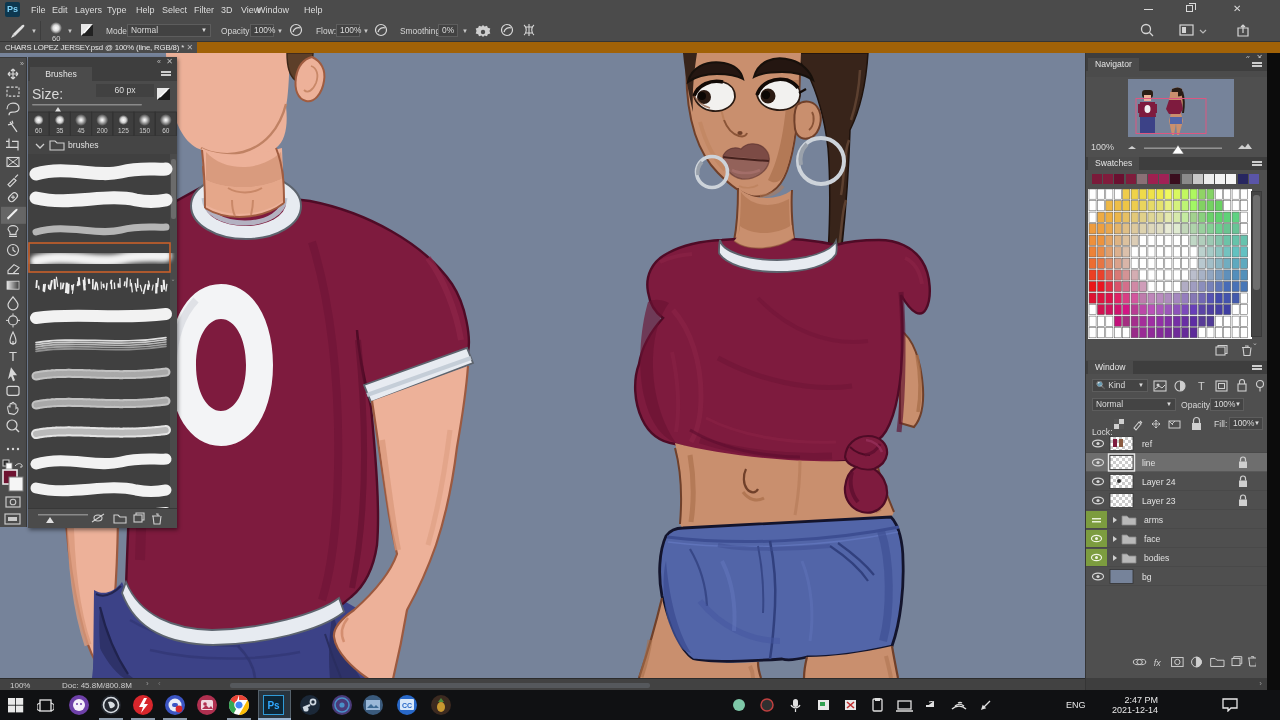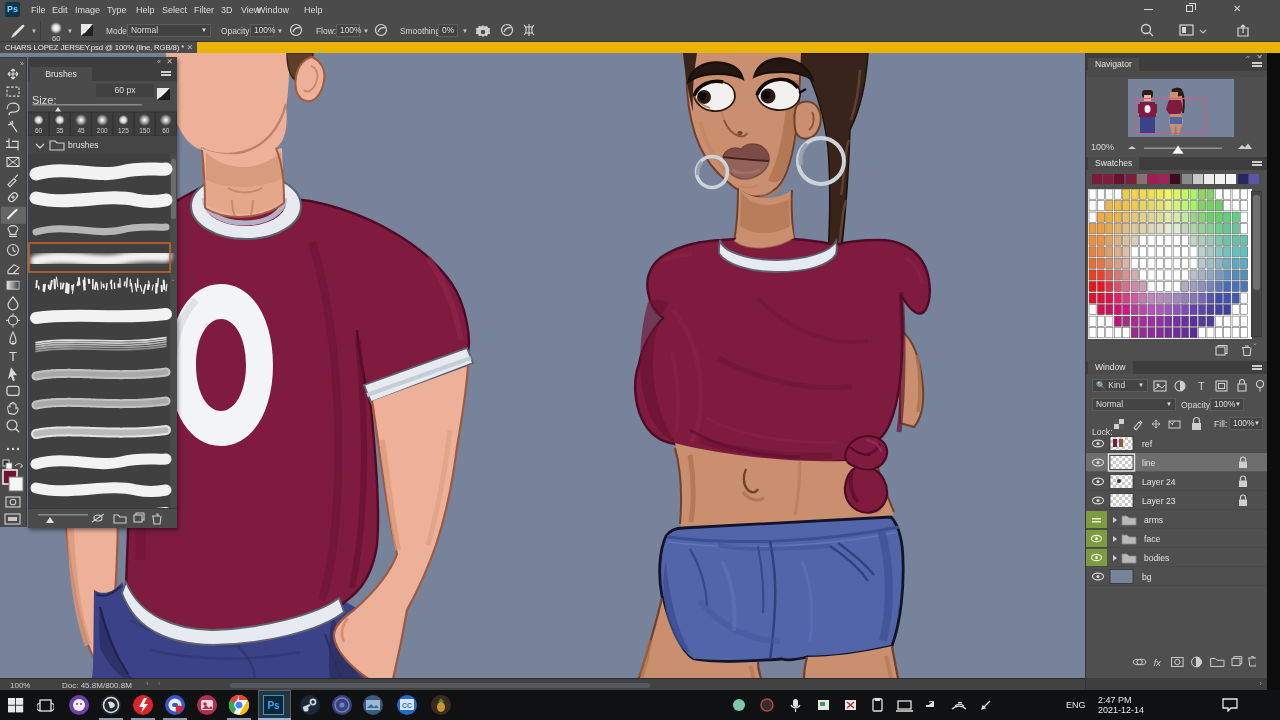--- a/index.html
+++ b/index.html
@@ -4,21 +4,21 @@
 <style>
 html,body{margin:0;padding:0;width:1280px;height:720px;overflow:hidden;background:#000;}
 *{box-sizing:border-box;font-family:"Liberation Sans",sans-serif;}
 .abs{position:absolute;}
 #stage{position:relative;width:1280px;height:629px;background:#000;}
 #menubar{left:0;top:0;width:1280px;height:19px;background:#4b4b4b;color:#dcdcdc;font-size:9px;}
 #menubar .m{position:absolute;top:5px;}
 #pslogo{left:5px;top:2px;width:15px;height:15px;background:#0d3850;color:#7ed0f5;font-size:9px;font-weight:bold;text-align:center;line-height:15px;border-radius:2px;}
 #optbar{left:0;top:19px;width:1280px;height:23px;background:#4b4b4b;border-bottom:1px solid #353535;color:#d6d6d6;font-size:8.4px;}
 .combo{position:absolute;background:#424242;border:1px solid #5d5d5d;color:#dcdcdc;font-size:8.4px;height:13px;line-height:11px;padding:0 3px;white-space:nowrap;}
-#tabbar{left:0;top:42px;width:1280px;height:11px;background:#eab308;}
+#tabbar{left:0;top:42px;width:1280px;height:11px;background:#a16207;}
 #doctab{position:absolute;left:0;top:0;width:197px;height:11px;background:#4b4b4b;color:#e8e8e8;font-size:7.8px;line-height:11px;padding-left:5px;white-space:nowrap;letter-spacing:-0.15px;}
 #doctab .x{position:absolute;right:4px;top:0;color:#b5b5b5;font-size:8px;}
 #canvasart{left:0;top:53px;}
 #statusbar{left:0;top:678px;width:1085px;height:12px;background:#424242;border-top:1px solid #2c2c2c;color:#cfcfcf;font-size:8px;}
 #rightblack{left:1267px;top:53px;width:13px;height:637px;background:#0c0c0c;}
 #toolbar{left:0;top:57px;width:27px;height:470px;background:#4b4b4b;border-right:1px solid #3a3a3a;border-top:1px solid #3a3a3a;}
 #brushes{left:28px;top:57px;width:149px;height:471px;background:#4b4b4b;box-shadow:1px 2px 4px rgba(0,0,0,.45);}
 #brhead{position:absolute;left:0;top:0;width:149px;height:10px;background:#3e3e3e;}
 #brtabrow{position:absolute;left:0;top:10px;width:149px;height:14px;background:#3e3e3e;}
 #brtab{position:absolute;left:2px;top:0;width:62px;height:14px;background:#4b4b4b;color:#e4e4e4;font-size:8.6px;line-height:14px;text-align:center;}
@@ -167,21 +167,21 @@
 <path d="M750,666 C752,670 753,674 753,678" fill="none" stroke="#a96f4b" stroke-width="4" opacity="0.5"></path>
 <path d="M807,657 C805,665 804,672 804,678 L898,678 C896,668 894,658 892,646 C861,653 831,657 807,657 Z" fill="#c98f6e"></path>
 <path d="M807,657 C805,665 804,672 804,678 M892,646 C894,658 896,668 898,678" fill="none" stroke="#70402a" stroke-width="2.2"></path>
 <path d="M886,656 C888,664 890,672 891,678" fill="none" stroke="#a96f4b" stroke-width="4" opacity="0.5"></path>
   </svg>
 
   <div id="menubar" class="abs">
     <div id="pslogo" class="abs">Ps</div>
     <div class="m" style="left:31px">File</div>
     <div class="m" style="left:52px">Edit</div>
-    <div class="m" style="left:75px">Image</div>
+    <div class="m" style="left:75px">Layers</div>
     <div class="m" style="left:107px">Type</div>
     <div class="m" style="left:136px">Help</div>
     <div class="m" style="left:162px">Select</div>
     <div class="m" style="left:194px">Filter</div>
     <div class="m" style="left:221px">3D</div>
     <div class="m" style="left:241px">View</div>
     <div class="m" style="left:257px">Window</div>
     <div class="m" style="left:304px">Help</div>
     <div class="abs" style="left:1144px;top:9px;width:9px;height:1px;background:#dadada"></div>
     <div class="abs" style="left:1186px;top:5px;width:7px;height:7px;border:1px solid #dadada"></div>
@@ -297,21 +297,21 @@
 
   <div id="brushes" class="abs">
     <div id="brhead">
         <span style="position:absolute;right:16px;top:1px;color:#bdbdbd;font-size:7px">«</span>
         <span style="position:absolute;right:4px;top:0px;color:#bdbdbd;font-size:8px">✕</span>
       </div>
     <div id="brtabrow">
         <div id="brtab">Brushes</div>
         <div class="burger" style="top:4px"></div>
       </div>
-    <div class="ui" style="left:32px;top:37px;left:4px;font-size:11px;position:absolute;color:#d8d8d8">Size:</div>
+    <div class="ui" style="left:32px;top:29px;left:4px;font-size:14px;position:absolute;color:#d8d8d8">Size:</div>
     <div class="abs" style="left:68px;top:27px;width:58px;height:13px;background:#414141;color:#dcdcdc;font-size:8.6px;text-align:center;line-height:13px">60 px</div>
     <svg class="abs" style="left:128px;top:30px" width="15" height="14" viewBox="0 0 15 14">
       <rect x="1" y="1" width="13" height="12" fill="#e8e8e8"></rect>
       <path d="M1 13 L14 1 L14 13 Z" fill="#1a1a1a"></path>
       <path d="M4 10 L11 3" stroke="#fff" stroke-width="1.3"></path>
     </svg>
     <svg class="abs" style="left:0;top:24px" width="149" height="447" viewBox="0 0 149 447">
 <rect x="4" y="23" width="110" height="1.6" fill="#8a8a8a" rx="0.8"></rect>
 <path d="M30,26 l4.5,7 h-9 Z" fill="#e0e0e0"></path>
 <rect x="0" y="31" width="149" height="24" fill="#3e3e3e"></rect>
@@ -1018,19 +1018,19 @@
         <rect x="143" y="2" width="9" height="12" rx="1" fill="none" stroke="#e0e0e0" stroke-width="1.3"></rect>
         <rect x="145" y="1" width="5" height="3" fill="#e0e0e0"></rect>
         <rect x="168" y="4" width="13" height="8" fill="none" stroke="#e0e0e0" stroke-width="1.3"></rect>
         <path d="M166,14 h17" stroke="#e0e0e0" stroke-width="1.5"></path>
         <path d="M196,10 v-2 h3 v2 Z M196,10 l8,-6 v6 Z" fill="#e0e0e0"></path>
         <path d="M199,5 a6,5 0 0 1 5,0" stroke="#e0e0e0" stroke-width="1.1" fill="none"></path>
         <path d="M222,12 a10,10 0 0 1 14,0 M225,9 a7,7 0 0 1 9,0 M228,6 a4,4 0 0 1 4,0" stroke="#e0e0e0" stroke-width="1.4" fill="none"></path>
         <path d="M252,12 l8,-8 M252,12 l3,-1 -2,-2 Z" stroke="#e0e0e0" stroke-width="1.3" fill="none"></path>
       </svg>
 <div class="abs" style="left:1066px;top:10px;color:#e8e8e8;font-size:9px">ENG</div>
-<div class="abs" style="left:1098px;top:5px;width:60px;color:#e8e8e8;font-size:9px;text-align:left">2:47 PM<br>2021-12-14</div>
+<div class="abs" style="left:1098px;top:5px;width:60px;color:#e8e8e8;font-size:9px;text-align:right">2:47 PM<br>2021-12-14</div>
 <svg class="abs" style="left:1222px;top:8px" width="16" height="14" viewBox="0 0 16 14">
         <path d="M1,1 h14 v9 h-6 l-3,3 v-3 h-5 Z" fill="none" stroke="#e8e8e8" stroke-width="1.3"></path>
       </svg>
   </div>
 
 </div>
 
 </body></html>

